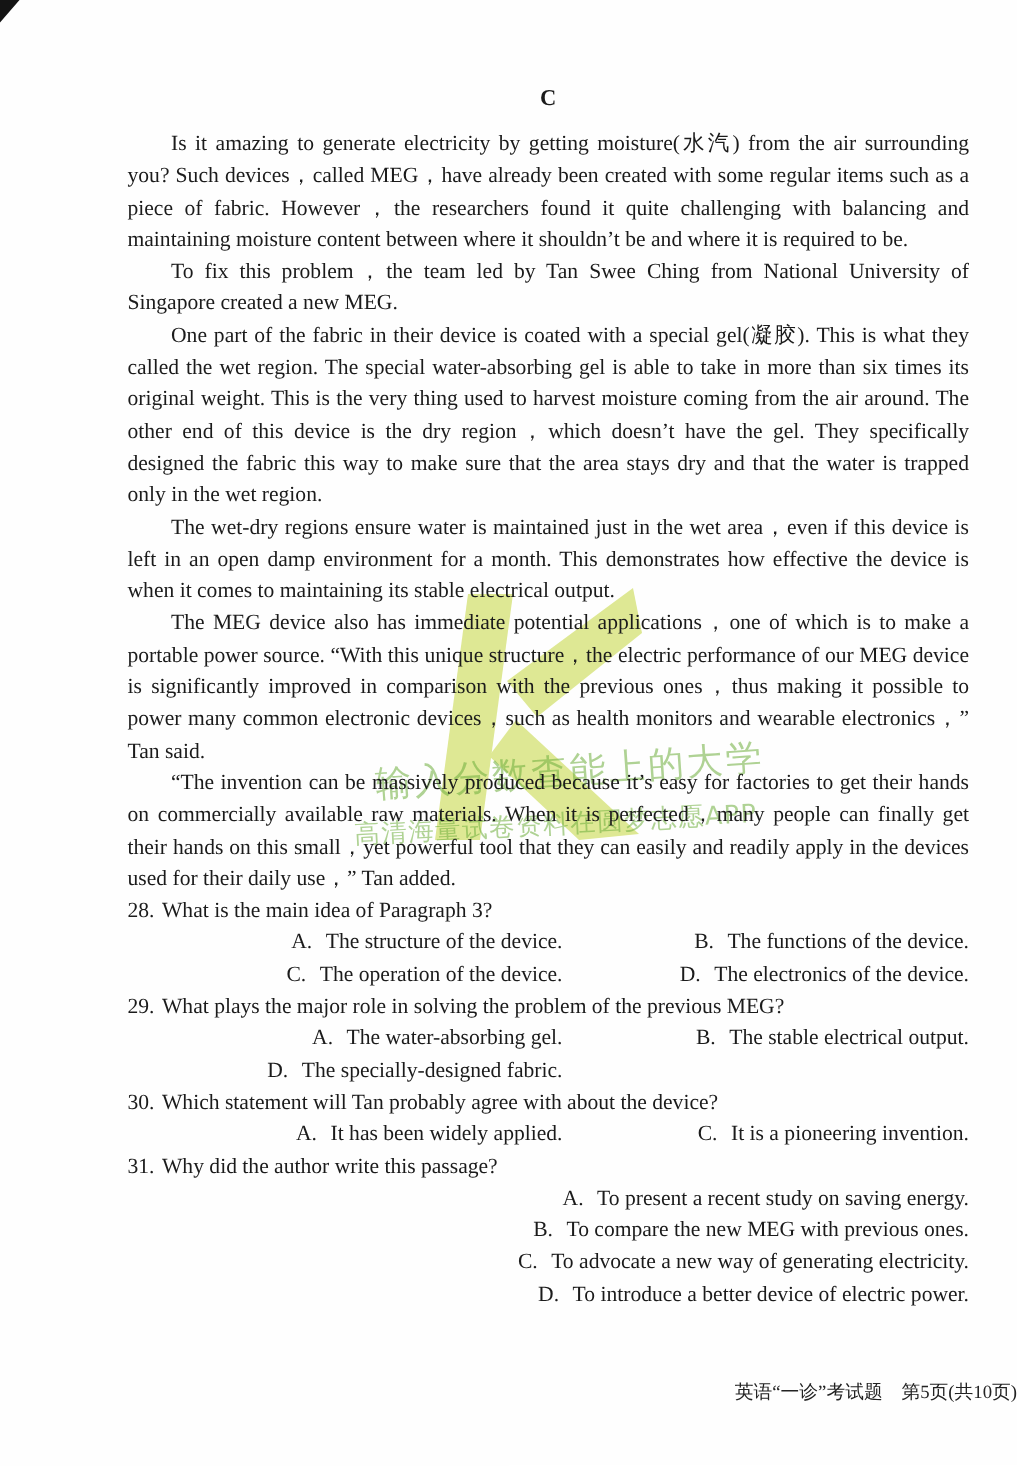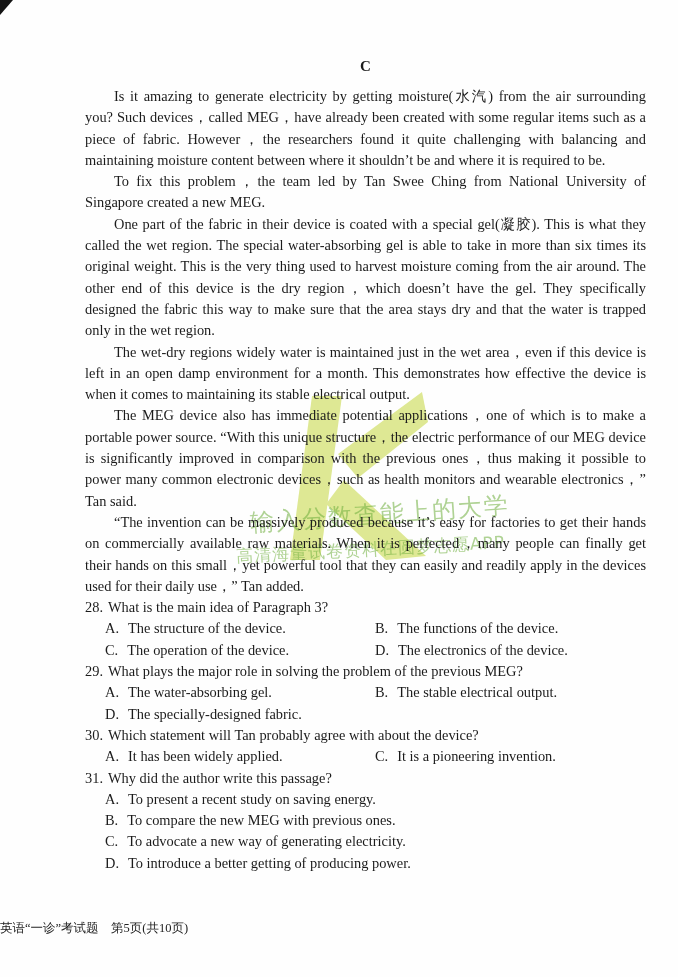--- a/index.html
+++ b/index.html
@@ -64,33 +64,33 @@
     margin: 0 0 9px 0;
     line-height: 21px;
   }
 
   p.para { margin: 0; text-indent: 29px; }
 
   .question { margin: 0; }
   .stem { text-align: left; }
   .qnum { margin-right: 5px; }
 
-  .options { padding-left: 20px; text-align: left; }
+  .options { padding-left: 20px; text-align: right; }
   .options.grid2 {
     display: grid;
     grid-template-columns: 270px 1fr;
   }
   .opt { white-space: nowrap; }
   .olabel { margin-right: 9px; }
 
   .footer {
     position: absolute;
     bottom: 40px; left: 0;
     width: 100%;
-    text-align: left;
+    text-align: right;
     font-size: 12.5px;
     z-index: 2;
     color: #222;
   }
 </style>
 </head>
 <body>
 
 <div class="page">
 
@@ -106,21 +106,21 @@
     <div class="wm-text2">高清海量试卷资料在圆梦志愿APP</div>
   </div>
 
   <div class="content">
 
     <h2 class="section-title">C</h2>
 
     <p class="para">Is it amazing to generate electricity by getting moisture(水汽) from the air surrounding you? Such devices，called MEG，have already been created with some regular items such as a piece of fabric. However，the researchers found it quite challenging with balancing and maintaining moisture content between where it shouldn’t be and where it is required to be.</p>
     <p class="para">To fix this problem，the team led by Tan Swee Ching from National University of Singapore created a new MEG.</p>
     <p class="para">One part of the fabric in their device is coated with a special gel(凝胶). This is what they called the wet region. The special water-absorbing gel is able to take in more than six times its original weight. This is the very thing used to harvest moisture coming from the air around. The other end of this device is the dry region，which doesn’t have the gel. They specifically designed the fabric this way to make sure that the area stays dry and that the water is trapped only in the wet region.</p>
-    <p class="para">The wet-dry regions widely water is maintained just in the wet area，even if this device is left in an open damp environment for a month. This demonstrates how effective the device is when it comes to maintaining its stable electrical output.</p>
+    <p class="para">The wet-dry regions ensure water is maintained just in the wet area，even if this device is left in an open damp environment for a month. This demonstrates how effective the device is when it comes to maintaining its stable electrical output.</p>
     <p class="para">The MEG device also has immediate potential applications，one of which is to make a portable power source. “With this unique structure，the electric performance of our MEG device is significantly improved in comparison with the previous ones，thus making it possible to power many common electronic devices，such as health monitors and wearable electronics，” Tan said.</p>
     <p class="para">“The invention can be massively produced because it’s easy for factories to get their hands on commercially available raw materials. When it is perfected，many people can finally get their hands on this small，yet powerful tool that they can easily and readily apply in the devices used for their daily use，” Tan added.</p>
 
     <div class="question">
       <div class="stem">
         <span class="qnum">28.</span><span class="qtext">What is the main idea of Paragraph 3?</span>
       </div>
       <div class="options grid2">
         <div class="opt">
           <span class="olabel">A.</span><span class="otext">The structure of the device.</span>
@@ -176,21 +176,21 @@
         <div class="opt">
           <span class="olabel">A.</span><span class="otext">To present a recent study on saving energy.</span>
         </div>
         <div class="opt">
           <span class="olabel">B.</span><span class="otext">To compare the new MEG with previous ones.</span>
         </div>
         <div class="opt">
           <span class="olabel">C.</span><span class="otext">To advocate a new way of generating electricity.</span>
         </div>
         <div class="opt">
-          <span class="olabel">D.</span><span class="otext">To introduce a better getting of producing power.</span>
+          <span class="olabel">D.</span><span class="otext">To introduce a better device of electric power.</span>
         </div>
       </div>
     </div>
 
   </div>
 
   <div class="footer">英语“一诊”考试题　第5页(共10页)</div>
 
 </div>
 

